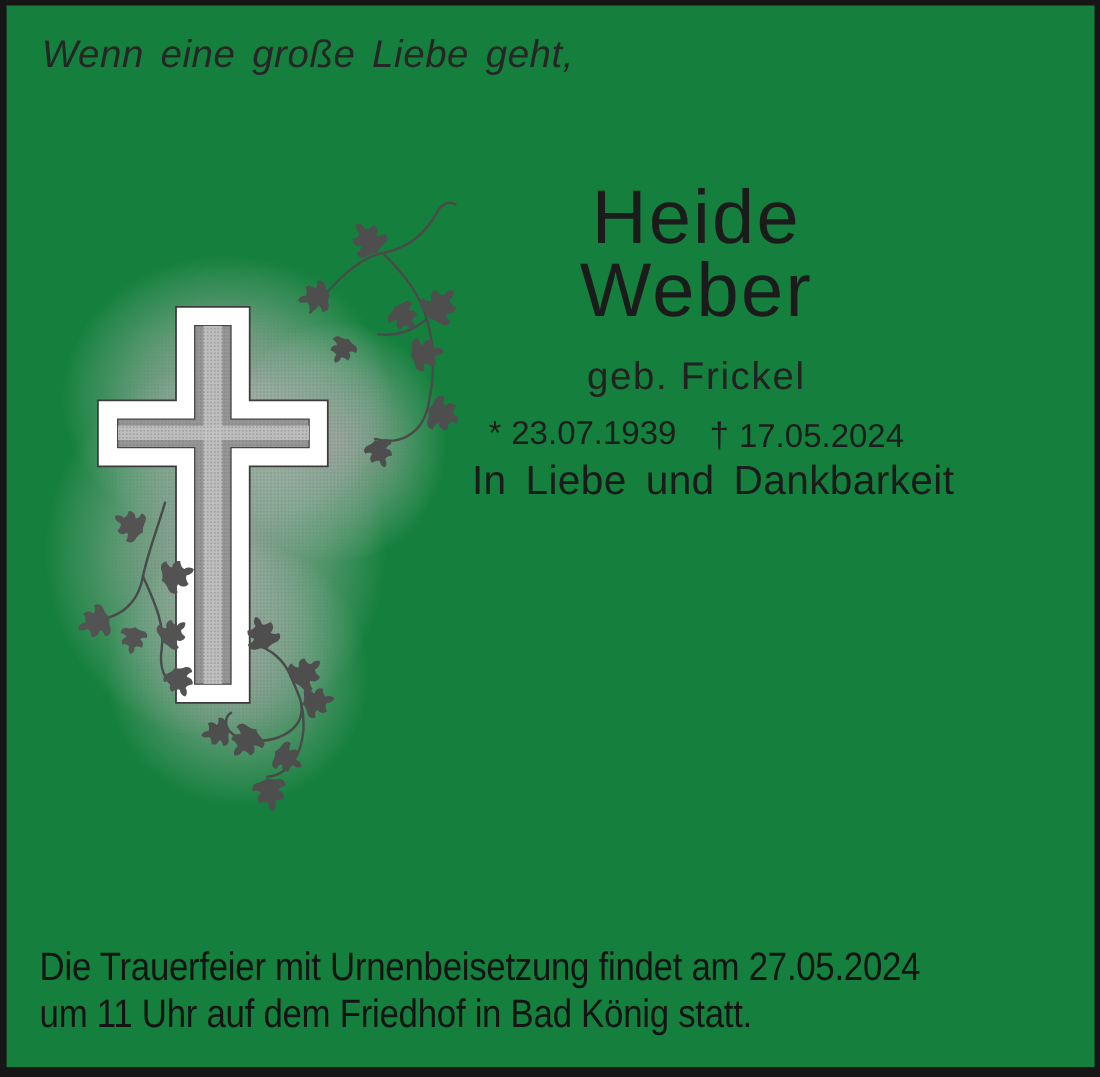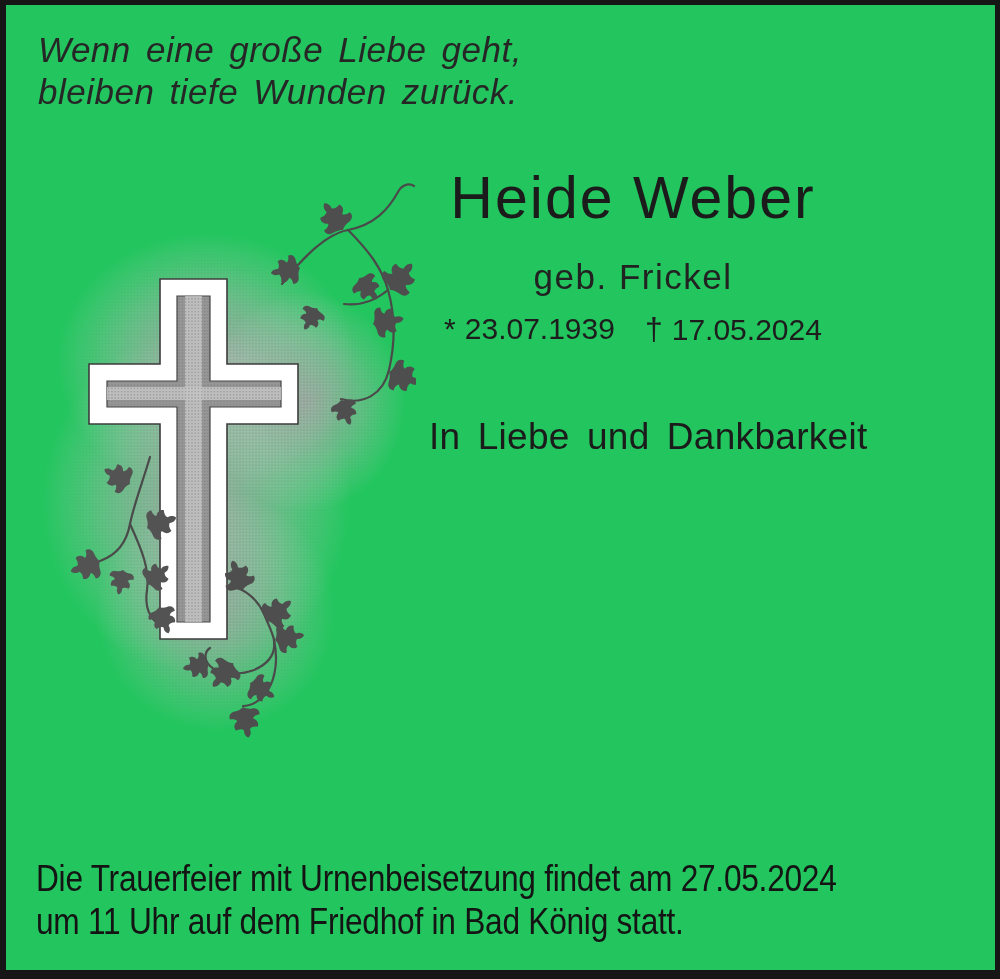--- a/index.html
+++ b/index.html
@@ -1,21 +1,21 @@
 <!DOCTYPE html>
 <html lang="de"><head>
 <meta charset="utf-8">
 <style>
   html,body{margin:0;padding:0;background:#ffffff;}
   body{font-family:"Liberation Sans", sans-serif;}
   .notice{
     position:relative;
     width:1000px;height:979px;
     box-sizing:border-box;
-    background:#22c55e;
+    background:#15803d;
     border-style:solid;
     border-color:#161616;
     border-width:5px 5px 9px 6px;
     overflow:hidden;
     color:#1f1f1f;
     padding-left:13px;
   }
   .epigraph{
     position:absolute;left:32px;top:24px;
     font-style:italic;
@@ -23,21 +23,21 @@
     letter-spacing:0.5px;
     color:#262626;
     word-spacing:0.14em;
   }
   .artwork{position:absolute;left:34px;top:161px;}
   .name-block{
     position:absolute;left:421px;top:160px;width:412px;
     text-align:center;
   }
   .deceased-name{
-    font-size:59px;line-height:66px;
+    font-size:69px;line-height:66px;
     letter-spacing:2px;color:#1b1b1b;
   }
   .maiden{
     margin-top:31px;font-size:35px;line-height:30px;
     letter-spacing:1.5px;color:#222222;
   }
   .dates{
     margin-top:20px;font-size:30px;line-height:34px;
     display:flex;justify-content:center;gap:30px;color:#1d1d1d;
   }
@@ -62,21 +62,20 @@
     letter-spacing:-0.3px;
   }
 </style>
 </head>
 <body>
 
 <div class="notice">
 
   <div class="epigraph">
     <div>Wenn eine große Liebe geht,</div>
-    <div>bleiben tiefe Wunden zurück.</div>
   </div>
 
   <svg class="artwork" width="376" height="600" viewBox="0 0 376 600" aria-hidden="true">
     <defs>
       <radialGradient id="halo" cx="50%" cy="50%" r="50%">
         <stop offset="0%" stop-color="#a8a8a8" stop-opacity="0.95"></stop>
         <stop offset="45%" stop-color="#b4b4b4" stop-opacity="0.55"></stop>
         <stop offset="75%" stop-color="#c6c6c6" stop-opacity="0.22"></stop>
         <stop offset="100%" stop-color="#d8d8d8" stop-opacity="0"></stop>
       </radialGradient>

